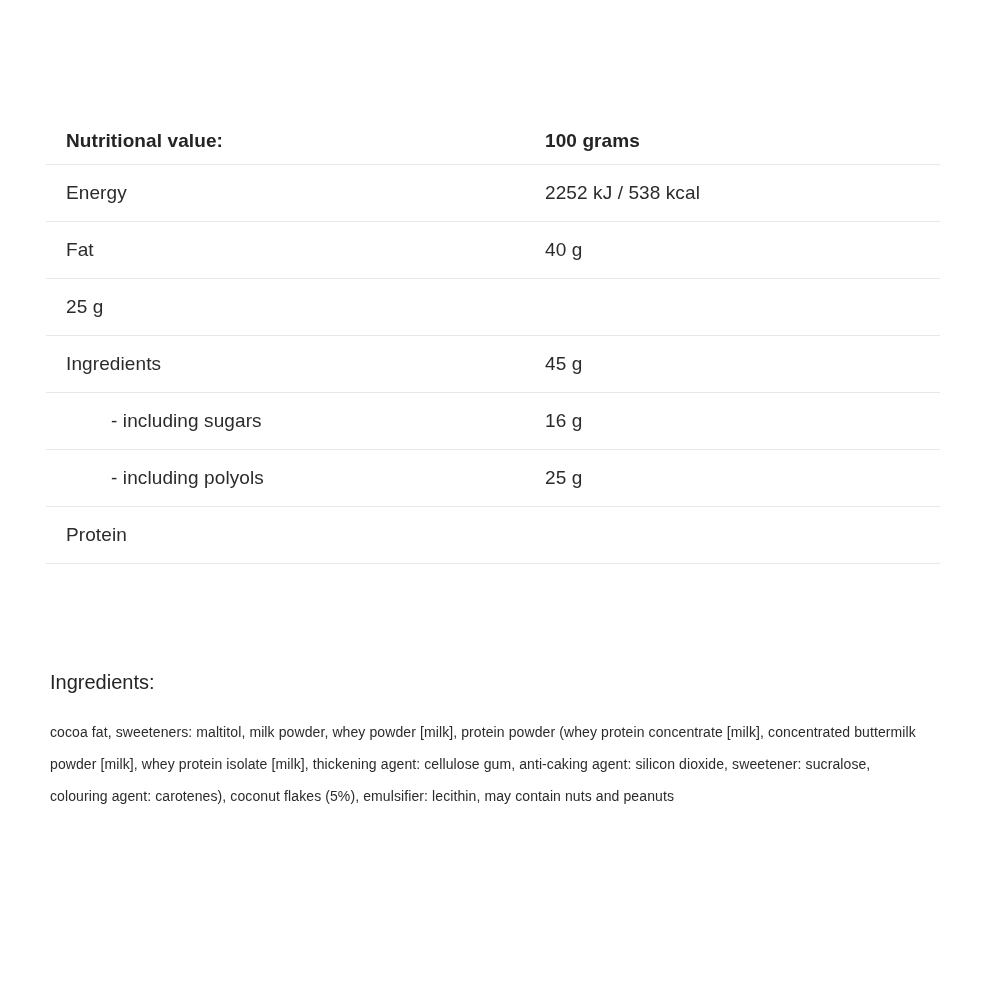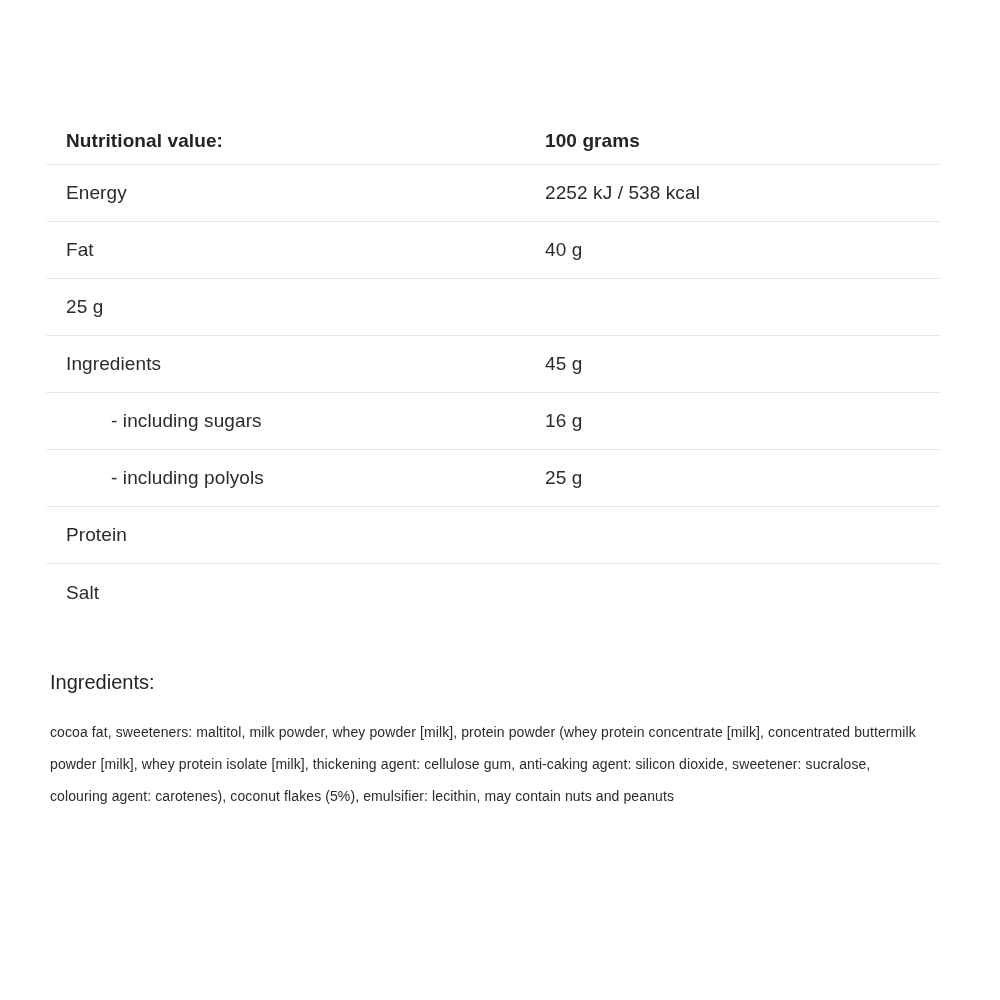--- a/index.html
+++ b/index.html
@@ -86,21 +86,20 @@
     <div class="nrow">
       <span class="cell label indent">- including polyols</span>
       <span class="cell value">25 g</span>
     </div>
 
     <div class="nrow">
       <span class="cell label">Protein</span>
     </div>
 
     <div class="nrow last">
-      <span class="cell label">Salt</span>
     </div>
 
   </div>
 
   <div class="ing-heading">Ingredients:</div>
 
   <p class="ing-text">cocoa fat, sweeteners: maltitol, milk powder, whey powder [milk], protein powder (whey protein concentrate [milk], concentrated buttermilk powder [milk], whey protein isolate [milk], thickening agent: cellulose gum, anti-caking agent: silicon dioxide, sweetener: sucralose, colouring agent: carotenes), coconut flakes (5%), emulsifier: lecithin, may contain nuts and peanuts</p>
 
 </div>
 

